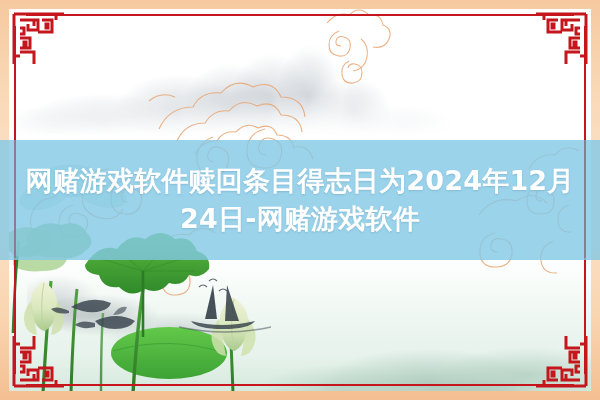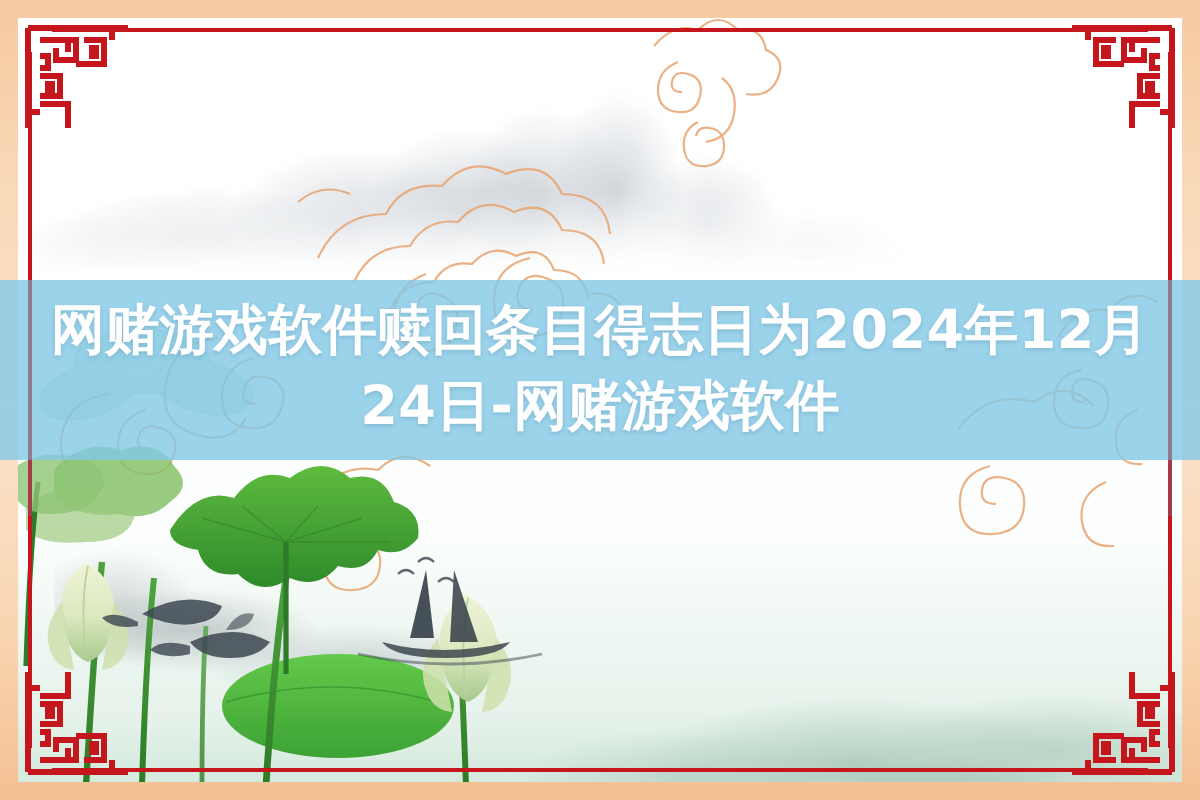--- a/index.html
+++ b/index.html
@@ -71,21 +71,21 @@
   .fl-right {top:26px;bottom:26px;right:14px;width:2px;}
 
   .corner{position:absolute;width:62px;height:62px;}
   .c-tl{left:8px;top:8px;}
   .c-tr{right:8px;top:8px;transform:scaleX(-1);}
   .c-bl{left:8px;bottom:8px;transform:scaleY(-1);}
   .c-br{right:8px;bottom:8px;transform:scale(-1,-1);}
 
   
   .banner{
-    position:absolute;left:0;right:0;top:140px;height:90px;
+    position:absolute;left:0;right:0;top:140px;height:120px;
     background:rgba(130,200,230,.80);
     display:flex;align-items:center;justify-content:center;
     z-index:40;
   }
   .banner-text{
     width:560px;text-align:center;color:#ffffff;
     font-size:27px;line-height:38px;font-weight:bold;
     letter-spacing:.2px;
     text-shadow:0 1px 2px rgba(90,140,170,.35);
     word-break:break-all;

